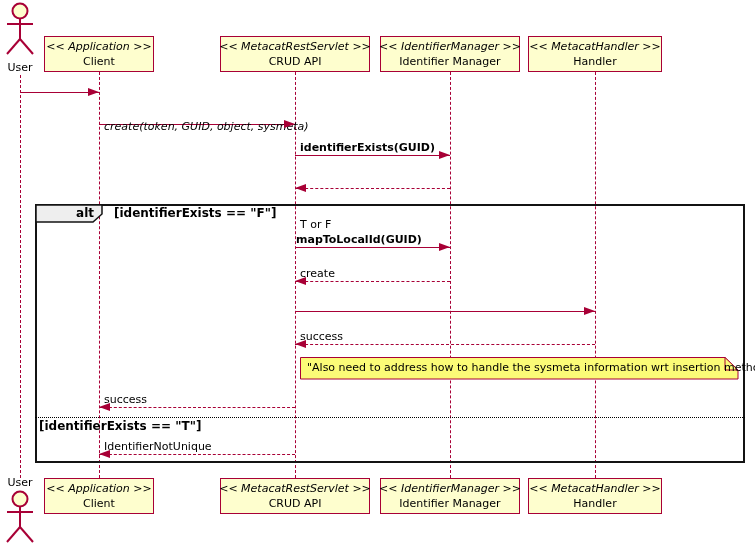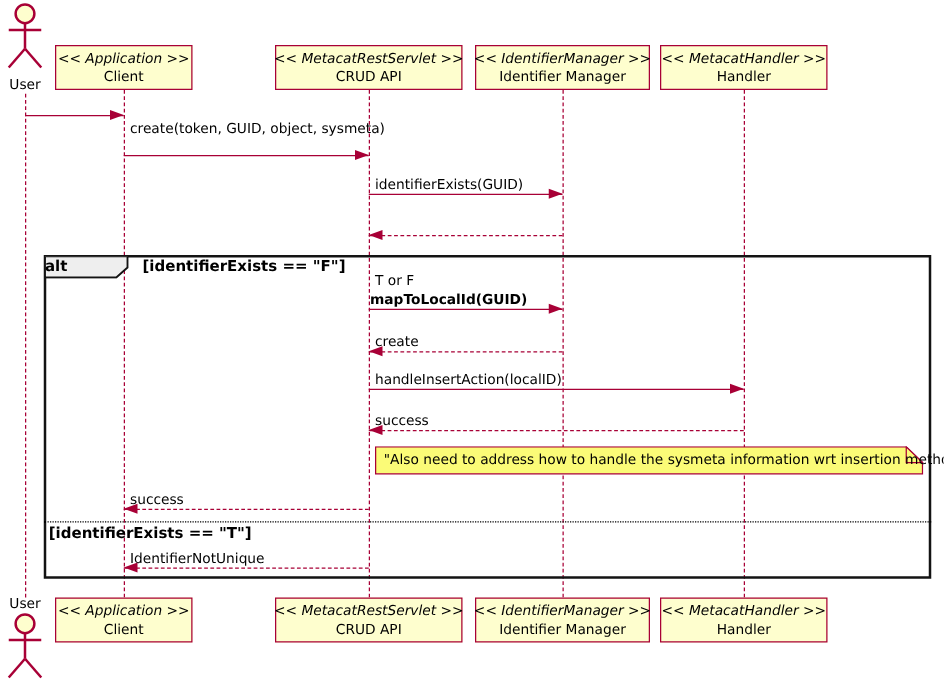--- a/index.html
+++ b/index.html
@@ -18,21 +18,21 @@
   .msg-line{position:absolute;height:0;z-index:4;}
   .msg-line.solid{border-top:1px solid #A80036;}
   .msg-line.dashed{border-top:1px dashed #A80036;}
   .ah{position:absolute;width:0;height:0;border-top:4.5px solid transparent;border-bottom:4.5px solid transparent;z-index:5;}
   .ah.right{border-left:11px solid #A80036;}
   .ah.left{border-right:11px solid #A80036;}
   .msg-label{position:absolute;white-space:nowrap;z-index:5;}
   .guard{position:absolute;font-weight:bold;font-size:12px;white-space:nowrap;z-index:6;}
   .frame{position:absolute;box-sizing:border-box;border:2px solid #131313;background:transparent;z-index:3;}
   .divider{position:absolute;height:0;border-top:1px dotted #000;z-index:4;}
-  .alt-label-text{position:absolute;font-weight:bold;font-size:12px;text-align:left;z-index:7;}
+  .alt-label-text{position:absolute;font-weight:bold;font-size:12px;text-align:right;z-index:7;}
   .svg-abs{position:absolute;z-index:6;}
   .actor-label{position:absolute;width:32px;text-align:center;z-index:2;white-space:nowrap;}
   .note-text{position:absolute;white-space:nowrap;z-index:7;font-size:11px;}
 </style>
 </head>
 <body>
 
 <div id="stage">
 
   <div class="lifeline" style="left:20px;top:75px;height:403px;"></div>
@@ -72,41 +72,40 @@
     <path d="M0,0 H66 V9 L57,17 H0 Z" fill="#EEEEEE" stroke="#131313" stroke-width="1.5"></path>
   </svg>
   <div class="alt-label-text" style="left:36px;top:206px;width:58px;">alt</div>
   <div class="guard" style="left:114px;top:206px;">[identifierExists == "F"]</div>
   <div class="divider" style="left:35px;top:417px;width:710px;"></div>
   <div class="guard" style="left:39px;top:419px;">[identifierExists == "T"]</div>
 
   <div class="msg-line solid" style="left:20px;top:92px;width:79px;"></div>
   <div class="ah right" style="left:88px;top:88px;"></div>
 
-  <div class="msg-label" style="left:104px;top:96px;">create(token, GUID, object, sysmeta)</div>
+  <div class="msg-label" style="left:104px;top:120px;font-style:italic;">create(token, GUID, object, sysmeta)</div>
   <div class="msg-line solid" style="left:99px;top:124px;width:196px;"></div>
   <div class="ah right" style="left:284px;top:120px;"></div>
 
-  <div class="msg-label" style="left:300px;top:141px;">identifierExists(GUID)</div>
+  <div class="msg-label" style="left:300px;top:141px;font-weight:bold;">identifierExists(GUID)</div>
   <div class="msg-line solid" style="left:295px;top:155px;width:155px;"></div>
   <div class="ah right" style="left:439px;top:151px;"></div>
 
   <div class="msg-label" style="left:300px;top:174px;margin-top:44px;">T or F</div>
   <div class="msg-line dashed" style="left:295px;top:188px;width:155px;"></div>
   <div class="ah left" style="left:295px;top:184px;"></div>
 
   <div class="msg-label" style="left:296px;top:233px;font-weight:bold;">mapToLocalId(GUID)</div>
   <div class="msg-line solid" style="left:295px;top:247px;width:155px;"></div>
   <div class="ah right" style="left:439px;top:243px;"></div>
 
   <div class="msg-label" style="left:300px;top:267px;">create</div>
   <div class="msg-line dashed" style="left:295px;top:281px;width:155px;"></div>
   <div class="ah left" style="left:295px;top:277px;"></div>
 
-  <div class="msg-label" style="left:300px;top:297px;">handleInsertAction(localID)</div>
   <div class="msg-line solid" style="left:295px;top:311px;width:300px;"></div>
   <div class="ah right" style="left:584px;top:307px;"></div>
 
   <div class="msg-label" style="left:300px;top:330px;">success</div>
   <div class="msg-line dashed" style="left:295px;top:344px;width:300px;"></div>
   <div class="ah left" style="left:295px;top:340px;"></div>
 
   <svg class="svg-abs" style="left:300px;top:357px;" width="439" height="23" viewBox="0 0 439 23">
     <path d="M0.5,0.5 H425 L438,13 V22 H0.5 Z" fill="#FBFB77" stroke="#A80036" stroke-width="1"></path>
     <path d="M425,0.5 V13 H438 Z" fill="#FBFB77" stroke="#A80036" stroke-width="1"></path>

